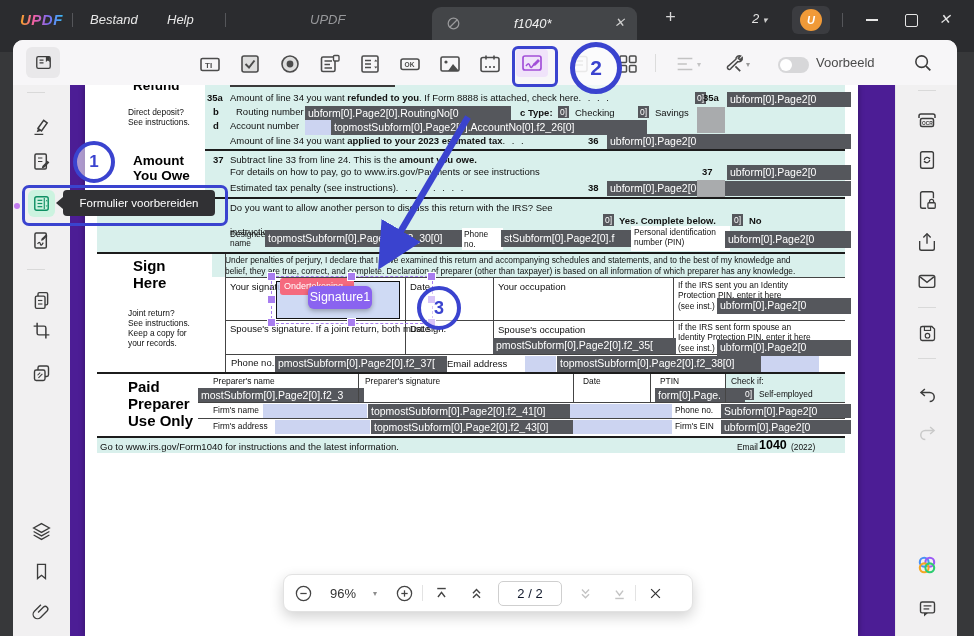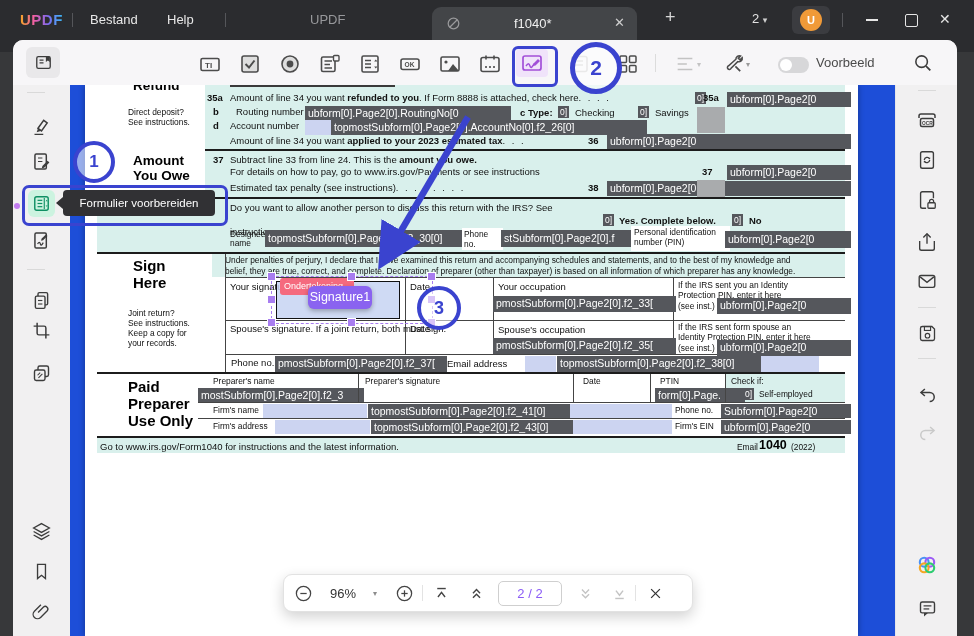--- a/index.html
+++ b/index.html
@@ -1,20 +1,20 @@
 <!DOCTYPE html>
 <html><head>
 <meta charset="utf-8">
 <style>
   html,body{margin:0;padding:0;}
   body{width:974px;height:636px;position:relative;overflow:hidden;background:#37383a;
        font-family:"Liberation Sans",sans-serif;-webkit-font-smoothing:antialiased;}
   .abs{position:absolute;}
   
-  .titlebar{left:0;top:0;width:974px;height:52px;background:#2b2c2f;}
+  .titlebar{left:0;top:0;width:974px;height:52px;background:#2b2c2f;font-style:italic;}
   .logo{left:20px;top:11px;font-size:15px;font-weight:bold;letter-spacing:.5px;
         background:linear-gradient(90deg,#f5a623,#ef5da8,#7a6cf0,#38bdf8);
         -webkit-background-clip:text;background-clip:text;color:transparent;}
   .menu{color:#e8e8e8;font-size:13px;top:12px;cursor:default;}
   .tdiv{width:1px;height:14px;background:#55565a;top:13px;}
   .wintitle{color:#97989b;font-size:13px;top:12px;}
   .tab{left:432px;top:7px;width:205px;height:33px;background:#434548;border-radius:9px 9px 0 0;}
   .tab-label{color:#f0f0f0;font-size:13px;top:9px;left:82px;}
   .tab-close{color:#cfcfcf;font-size:13px;top:8px;left:182px;}
   .newtab{color:#d7d7d7;font-size:18px;top:7px;left:665px;}
@@ -36,21 +36,21 @@
   .caret{color:#9a9a9a;font-size:8px;top:20px;}
   .toggle{left:765px;top:17px;width:31px;height:16px;background:#d7d7d9;border-radius:8px;}
   .knob{left:2px;top:2px;width:12px;height:12px;border-radius:50%;background:#fff;}
   .toggle-label{left:803px;top:15px;font-size:13px;color:#4a4a4a;}
   
   .leftrail{left:0;top:45px;width:57px;height:551px;background:#f1f0f1;border-right:1px solid #e7e6e8;}
   .rightrail{left:882px;top:45px;width:62px;height:551px;background:#f1f0f1;border-left:1px solid #e7e6e8;}
   .railicon{width:30px;height:30px;display:flex;align-items:center;justify-content:center;border-radius:6px;}
   .raildiv{width:18px;height:1px;background:#d9d9d9;}
   
-  .docarea{left:57px;top:45px;width:825px;height:551px;background:#1d4ed8;overflow:hidden;}
+  .docarea{left:57px;top:45px;width:825px;height:551px;background:#4c1d95;overflow:hidden;}
   .page{left:15px;top:0;width:773px;height:551px;background:#fff;overflow:hidden;
         box-shadow:0 0 6px rgba(0,0,0,.35);}
   .cyan{background:#d9f0ec;}
   .gf{background:#a9abad;}
   .lf{background:#ccd4f1;}
   .df{background:#55575c;color:#fff;font-size:10.5px;line-height:1.5;padding:0 3px;
       white-space:nowrap;overflow:hidden;}
   .wl{background:#fff;color:#000;}
   .cbx{background:#55575c;color:#fff;font-size:8.5px;line-height:12px;padding:0 2px;height:12px;}
   .ft{font-size:9.5px;color:#101010;white-space:nowrap;}
@@ -76,21 +76,21 @@
   .sigbadge{background:#8a63f0;color:#fff;font-size:12.5px;text-align:center;line-height:23px;
             border-radius:6px;box-shadow:0 2px 5px rgba(0,0,0,.3);z-index:46;}
   .purpledot{width:6px;height:6px;border-radius:50%;background:#c27bf0;z-index:60;}
   
   .zoombar{left:283px;top:574px;width:408px;height:36px;background:#fff;border:1px solid #e2e2e2;
            border-radius:9px;box-shadow:0 5px 14px rgba(0,0,0,.18);z-index:40;display:flex;
            align-items:center;}
   .zb{display:flex;align-items:center;justify-content:center;height:36px;}
   .zb svg{display:block;}
   .pagebox{border:1px solid #cfcfcf;border-radius:5px;width:62px;height:23px;text-align:center;
-           line-height:23px;font-size:13px;color:#8b5cf6;}
+           line-height:23px;font-size:13px;color:#0f172a;}
   .zdiv{width:1px;height:16px;background:#e3e3e3;}
   .ztext{font-size:13px;color:#333;}
 </style>
 </head>
 <body>
 
 <div class="abs titlebar">
   <div class="abs logo">UPDF</div>
   <div class="abs tdiv" style="left:72px;"></div>
   <div class="abs menu" style="left:90px;">Bestand</div>
@@ -466,21 +466,20 @@
       <div class="abs thin" style="left:140px;top:169px;width:1px;height:118px;"></div>
       <div class="abs thin" style="left:320px;top:192px;width:1px;height:77px;"></div>
       <div class="abs thin" style="left:408px;top:192px;width:1px;height:77px;"></div>
       <div class="abs thin" style="left:588px;top:192px;width:1px;height:77px;"></div>
       <div class="abs thin" style="left:140px;top:235px;width:620px;height:1px;"></div>
       <div class="abs thin" style="left:140px;top:269px;width:620px;height:1px;"></div>
 
       <div class="abs ft" style="left:145px;top:196px;">Your signature</div>
       <div class="abs ft" style="left: 325px;top:196px;">Date</div>
       <div class="abs ft" style="left:413px;top:196px;">Your occupation</div>
-      <div class="abs df" style="left:408px;top:211px;width:177px;height:16px;">pmostSubform[0].Page2[0].f2_33[</div>
       <div class="abs fts" style="left:593px;top:195px;">If the IRS sent you an Identity</div>
       <div class="abs fts" style="left:593px;top:205px;">Protection PIN, enter it here</div>
       <div class="abs fts" style="left:593px;top:216px;">(see inst.)</div>
       <div class="abs df" style="left:632px;top:213px;width:128px;height:16px;">ubform[0].Page2[0</div>
 
       <div class="abs fts" style="left:43px;top:223px;">Joint return?</div>
       <div class="abs fts" style="left:43px;top:233px;">See instructions.</div>
       <div class="abs fts" style="left:43px;top:243px;">Keep a copy for</div>
       <div class="abs fts" style="left:43px;top:253px;">your records.</div>
 

